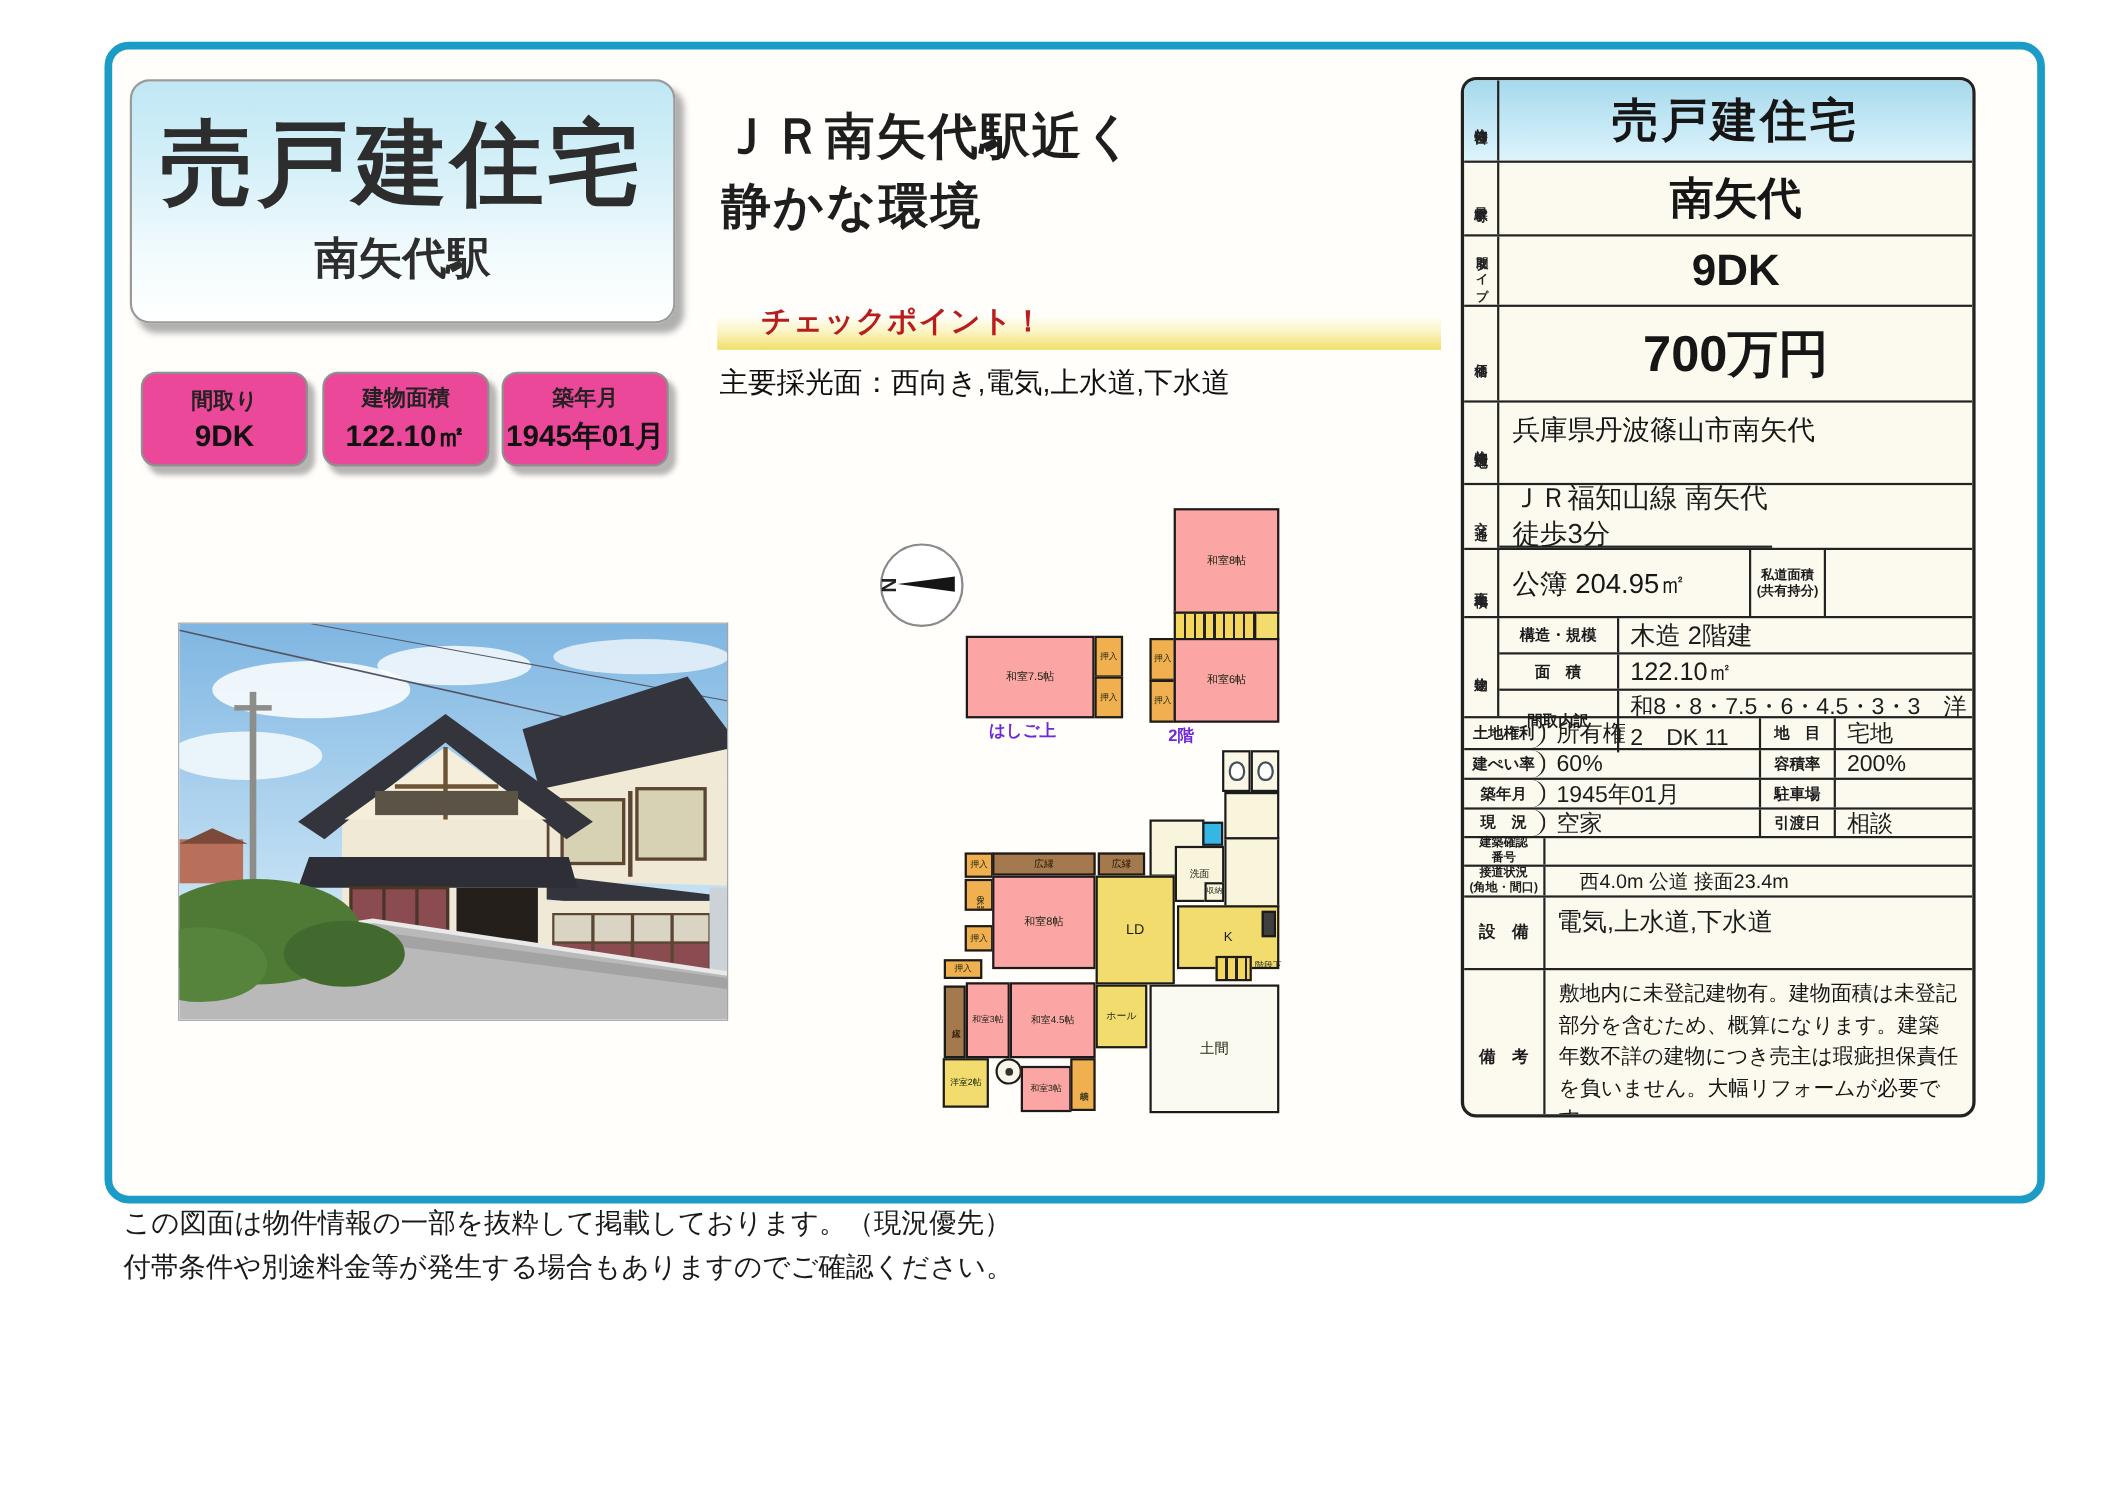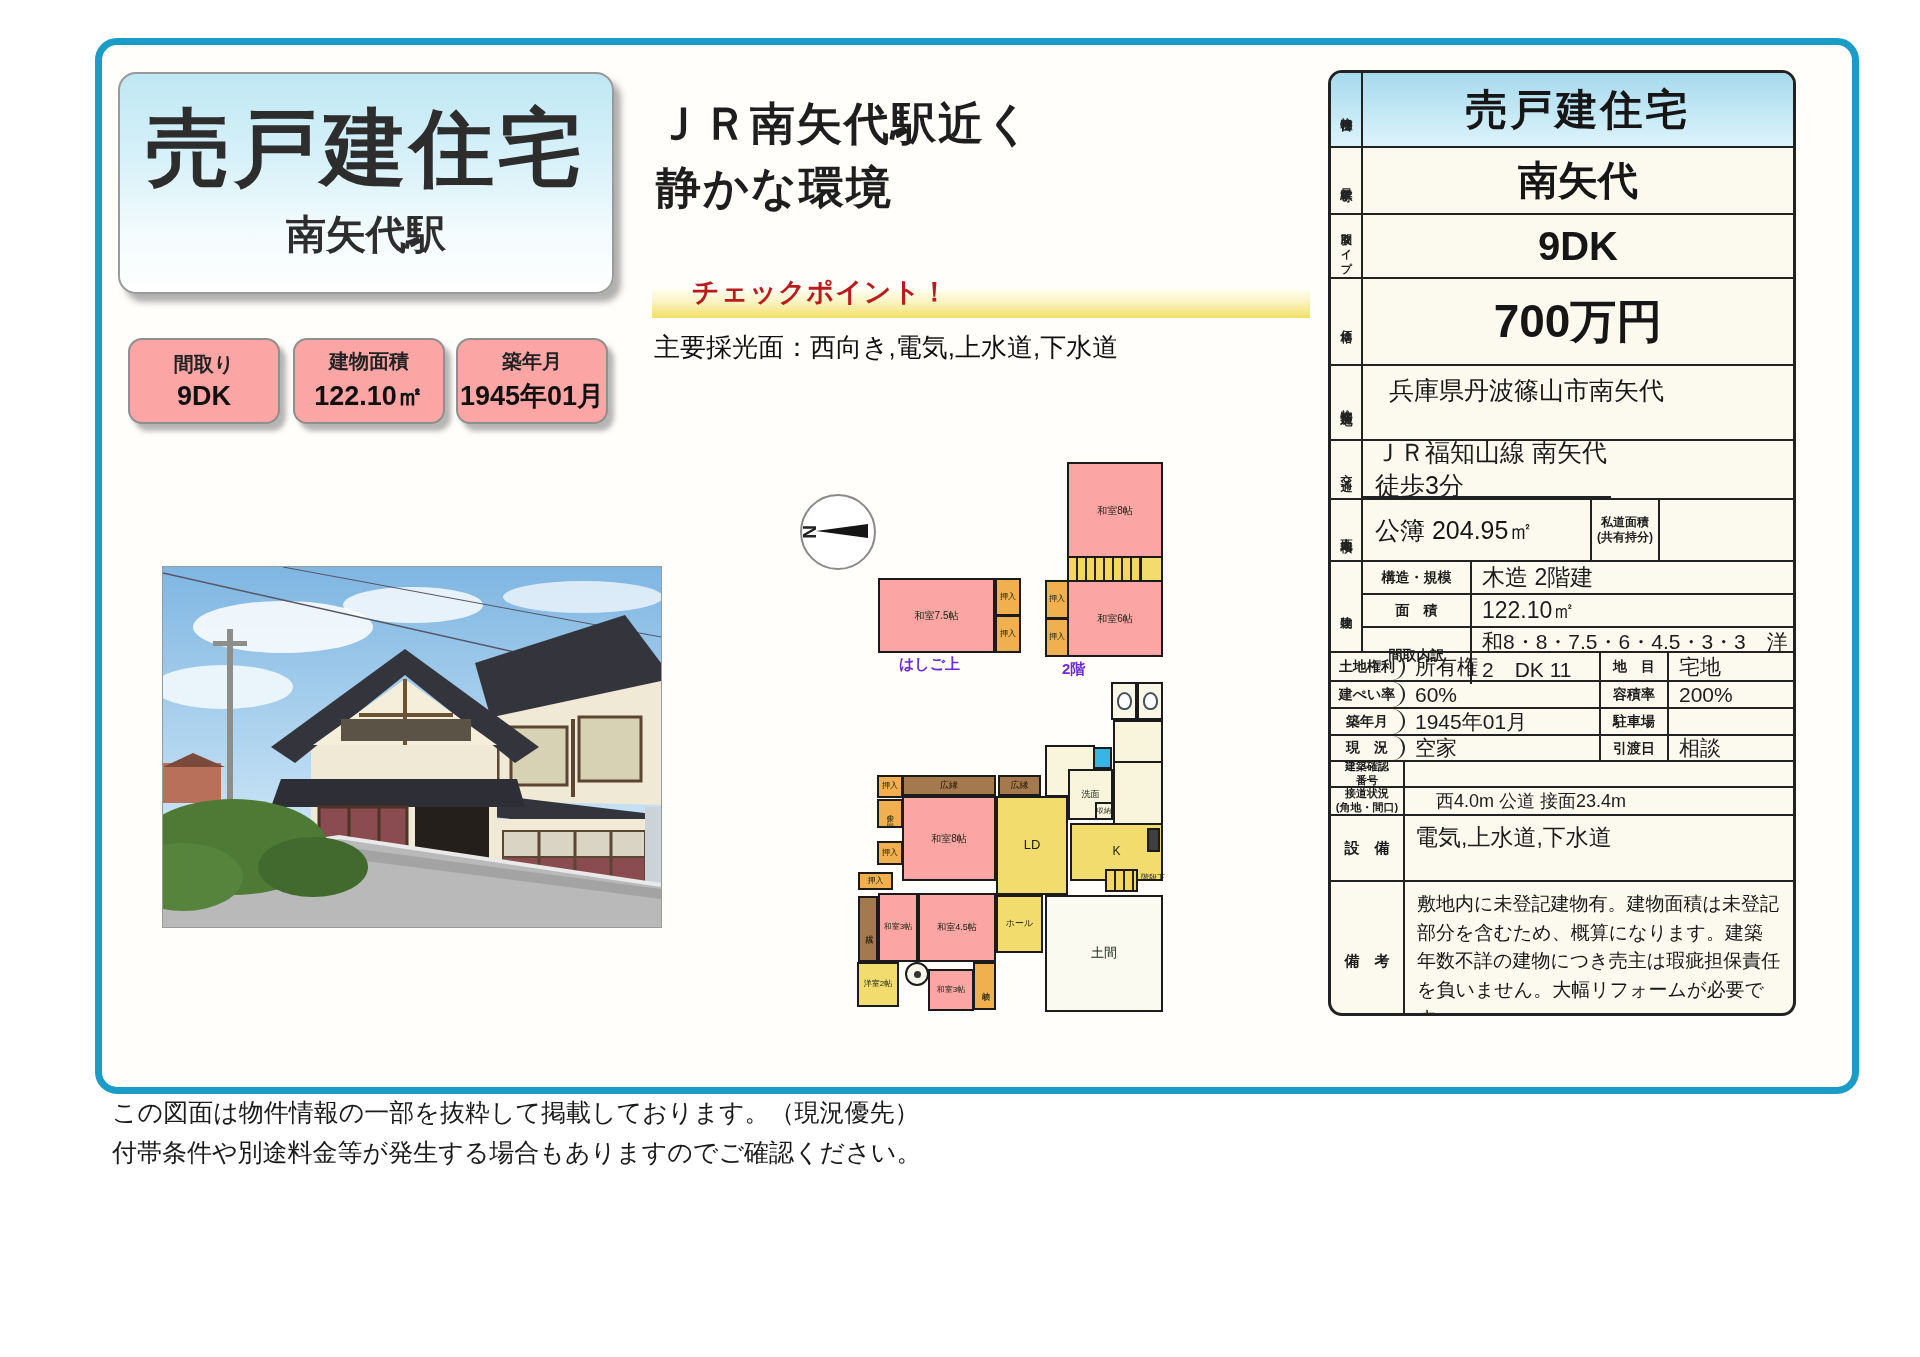--- a/index.html
+++ b/index.html
@@ -23,21 +23,21 @@
   .catch{position:absolute;left:656px;top:92px;font-size:45px;font-weight:600;
          color:#1e1e1e;line-height:64px;letter-spacing:2px;}
 
   
   .cp-bar{position:absolute;left:652px;top:288px;width:658px;height:30px;
     background:linear-gradient(180deg,#fffef6 0%,#fbf4c4 45%,#f0df67 100%);}
   .cp-text{position:absolute;left:692px;top:274px;font-size:27px;font-weight:bold;color:#b91c1c;letter-spacing:1px;}
   .cp-detail{position:absolute;left:654px;top:330px;font-size:26px;color:#101010;}
 
   
-  .spec-box{position:absolute;top:338px;width:148px;height:82px;background:#fca5a5;
+  .spec-box{position:absolute;top:338px;width:148px;height:82px;background:#ec4899;
     border:2px solid #8f8f8f;border-radius:14px;box-shadow:6px 7px 5px rgba(110,110,110,.5);
     display:flex;flex-direction:column;align-items:center;justify-content:center;}
   .spec-label{font-size:20px;font-weight:bold;color:#222;}
   .spec-value{font-size:27px;font-weight:bold;color:#111;margin-top:3px;}
 
   
   .photo{position:absolute;left:162px;top:566px;width:498px;height:360px;border:1px solid #9a9a9a;}
 
   
   .compass{position:absolute;left:800px;top:494px;width:72px;height:72px;border:2px solid #8a8a8a;
@@ -308,21 +308,21 @@
     <div class="bigval" style="font-size:40px;">南矢代</div>
   </div>
   <div class="trow" style="height:62px;">
     <div class="lbl-v" style="font-size:11px;">間取タイプ</div>
     <div class="bigval" style="font-size:40px;">9DK</div>
   </div>
   <div class="trow" style="height:85px;">
     <div class="lbl-v">価格</div>
     <div class="bigval" style="font-size:46px;">700万円</div>
   </div>
-  <div class="trow" style="height:73px;gap:14px;">
+  <div class="trow" style="height:73px;">
     <div class="lbl-v">物件所在地</div>
     <div class="leftval" style="align-items:flex-start;padding-top:8px;">兵庫県丹波篠山市南矢代</div>
   </div>
   <div class="trow" style="height:57px;">
     <div class="lbl-v" style="letter-spacing:6px;">交通</div>
     <div class="vstack">
       <div class="l1">ＪＲ福知山線 南矢代 徒歩3分</div>
       <div class="l2"></div>
     </div>
   </div>

